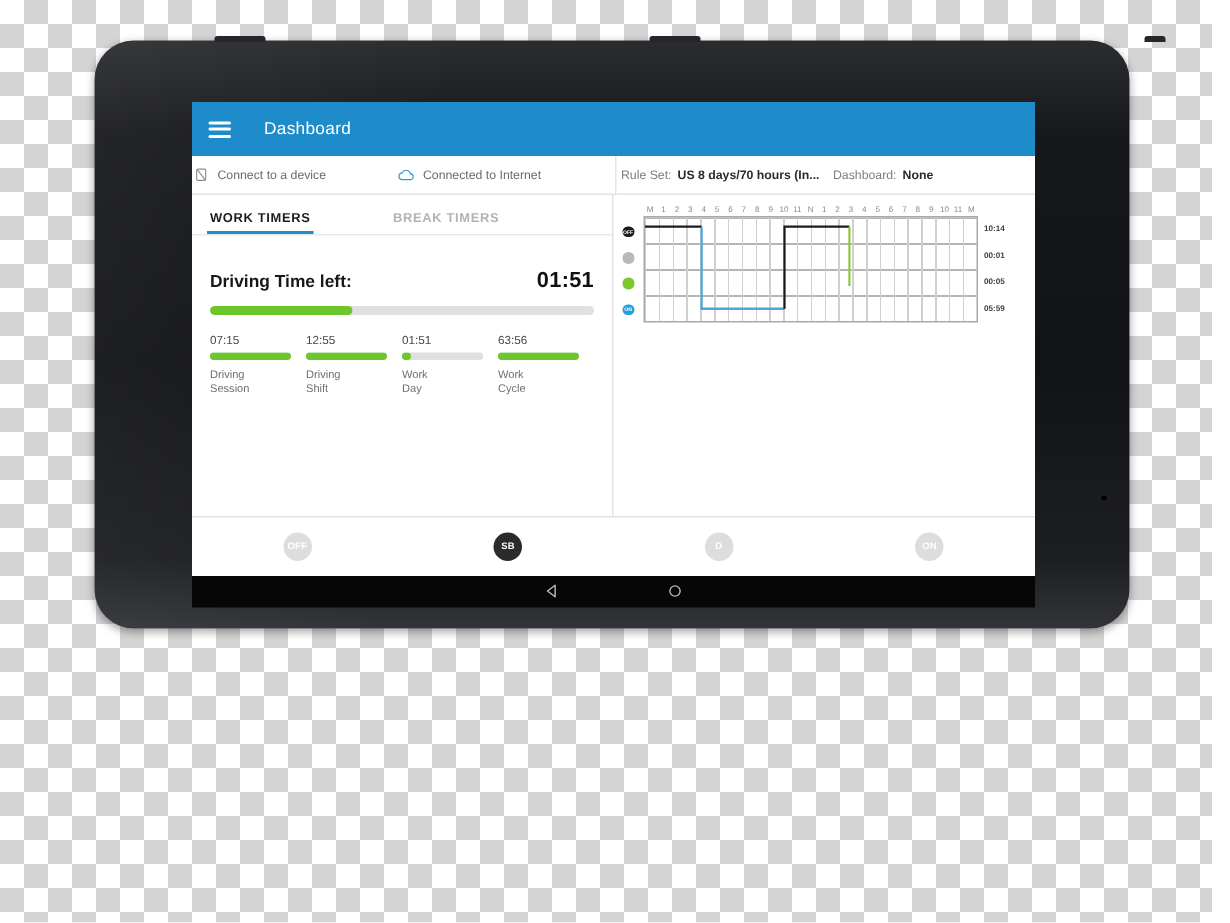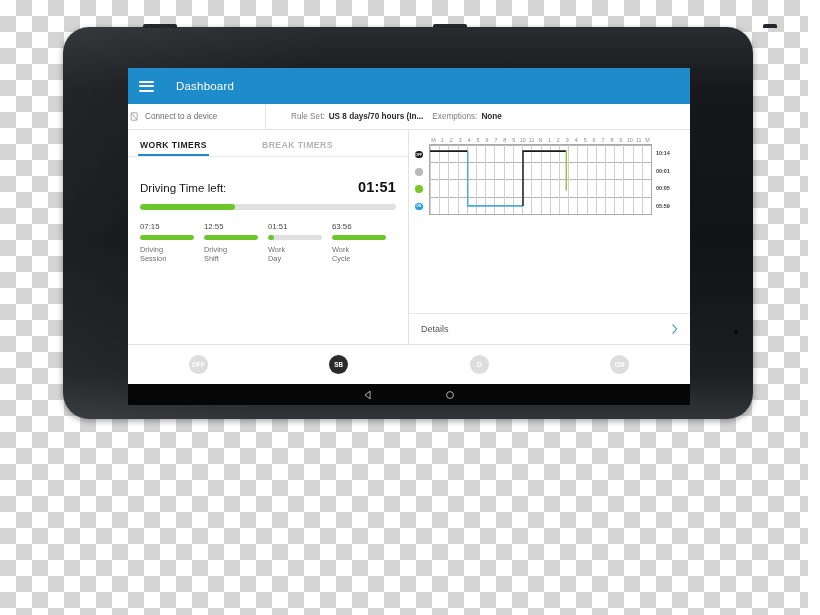--- a/index.html
+++ b/index.html
@@ -116,21 +116,21 @@
     font-size: 8.2px;
     color: #6b6b6b;
   }
   .status-cell {
     display: flex;
     align-items: center;
     height: 100%;
   }
   .sb-left { padding-left: 2px; width: 135px; }
   .sb-mid  { width: 145px; }
-  .sb-right{ flex: 1; border-left: 1px solid #e3e3e3; padding-left: 25px; }
+  .sb-right{ flex: 1; border-left: 1px solid #e3e3e3; padding-left: 3px; }
 
   .ic { flex: 0 0 auto; margin-right: 6px; display:block; }
 
   #ruleset-label, #exempt-label { color: #7d7d7d; }
   #ruleset-value, #exempt-value { color: #2b2b2b; font-weight: bold; margin: 0 9px 0 4px; }
   #exempt-value { margin-right: 15px; }
 
   
   #body-cols { display: flex; height: 214px; }
   #col-left  { width: 280px; border-right: 1px solid #e3e3e3; position: relative; }
@@ -157,21 +157,21 @@
   }
   .tab.active { color: #1d1d1d; border-bottom-color: #1e8ccb; }
 
   
   #timers { padding: 22px 12px 0 12px; }
   #timer-head {
     display: flex;
     align-items: baseline;
     justify-content: space-between;
   }
-  #driving-label { font-size: 11.6px; font-weight: normal; color: #181818; }
+  #driving-label { font-size: 11.6px; font-weight: bold; color: #181818; }
   #driving-value { font-size: 14.5px; font-weight: bold; color: #111111; letter-spacing: .2px;}
 
   .bar-track {
     height: 6px;
     background: #e0e0e0;
     border-radius: 3px;
     overflow: hidden;
   }
   #main-bar { margin-top: 9px; }
   .bar-fill { height: 100%; background: #6dc72b; border-radius: 3px; }
@@ -321,25 +321,31 @@
       <div id="statusbar">
 
         <div class="status-cell sb-left">
           <svg class="ic" width="9" height="9" viewBox="0 0 12 12">
             <rect x="1.5" y="1" width="8" height="10" rx="1" fill="none" stroke="#8d8d8d" stroke-width="1"></rect>
             <line x1="2" y1="1.5" x2="9" y2="10.5" stroke="#8d8d8d" stroke-width="1"></line>
           </svg>
           <span>Connect to a device</span>
         </div>
 
+        <div class="status-cell sb-mid">
+          <svg class="ic" width="11" height="8" viewBox="0 0 16 11">
+            <path d="M4 9.5h8.3a2.8 2.8 0 0 0 .3-5.6A4.2 4.2 0 0 0 4.6 3 3.3 3.3 0 0 0 4 9.5z" fill="none" stroke="#2a9bd8" stroke-width="1.1" stroke-linecap="round"></path>
+          </svg>
+          <span>Connected to Internet</span>
+        </div>
 
         <div class="status-cell sb-right">
           <span id="ruleset-label">Rule Set:</span>
           <span id="ruleset-value">US 8 days/70 hours (In...</span>
-          <span id="exempt-label">Exemptions:</span>
+          <span id="exempt-label">Dashboard:</span>
           <span id="exempt-value">None</span>
         </div>
       </div>
 
       <div id="body-cols">
 
         <div id="col-left">
           <div class="tabrow">
             <div class="tab active">WORK TIMERS</div>
             <div class="tab">BREAK TIMERS</div>
@@ -454,26 +460,20 @@
 
               <div id="totals">
                 <div class="total-slot">10:14</div>
                 <div class="total-slot">00:01</div>
                 <div class="total-slot">00:05</div>
                 <div class="total-slot">05:59</div>
               </div>
             </div>
           </div>
 
-          <div id="details-row">
-            <span id="details-label">Details</span>
-            <svg width="8" height="10" viewBox="0 0 8 12">
-              <path d="M1.5 1 L6 6 L1.5 11" fill="none" stroke="#2a8fc7" stroke-width="1.3" stroke-linecap="round" stroke-linejoin="round"></path>
-            </svg>
-          </div>
         </div>
       </div>
 
       <div id="duty-row">
         <div class="duty">
           <span class="duty-btn">OFF</span>
         </div>
         <div class="duty">
           <span class="duty-btn selected">SB</span>
         </div>

